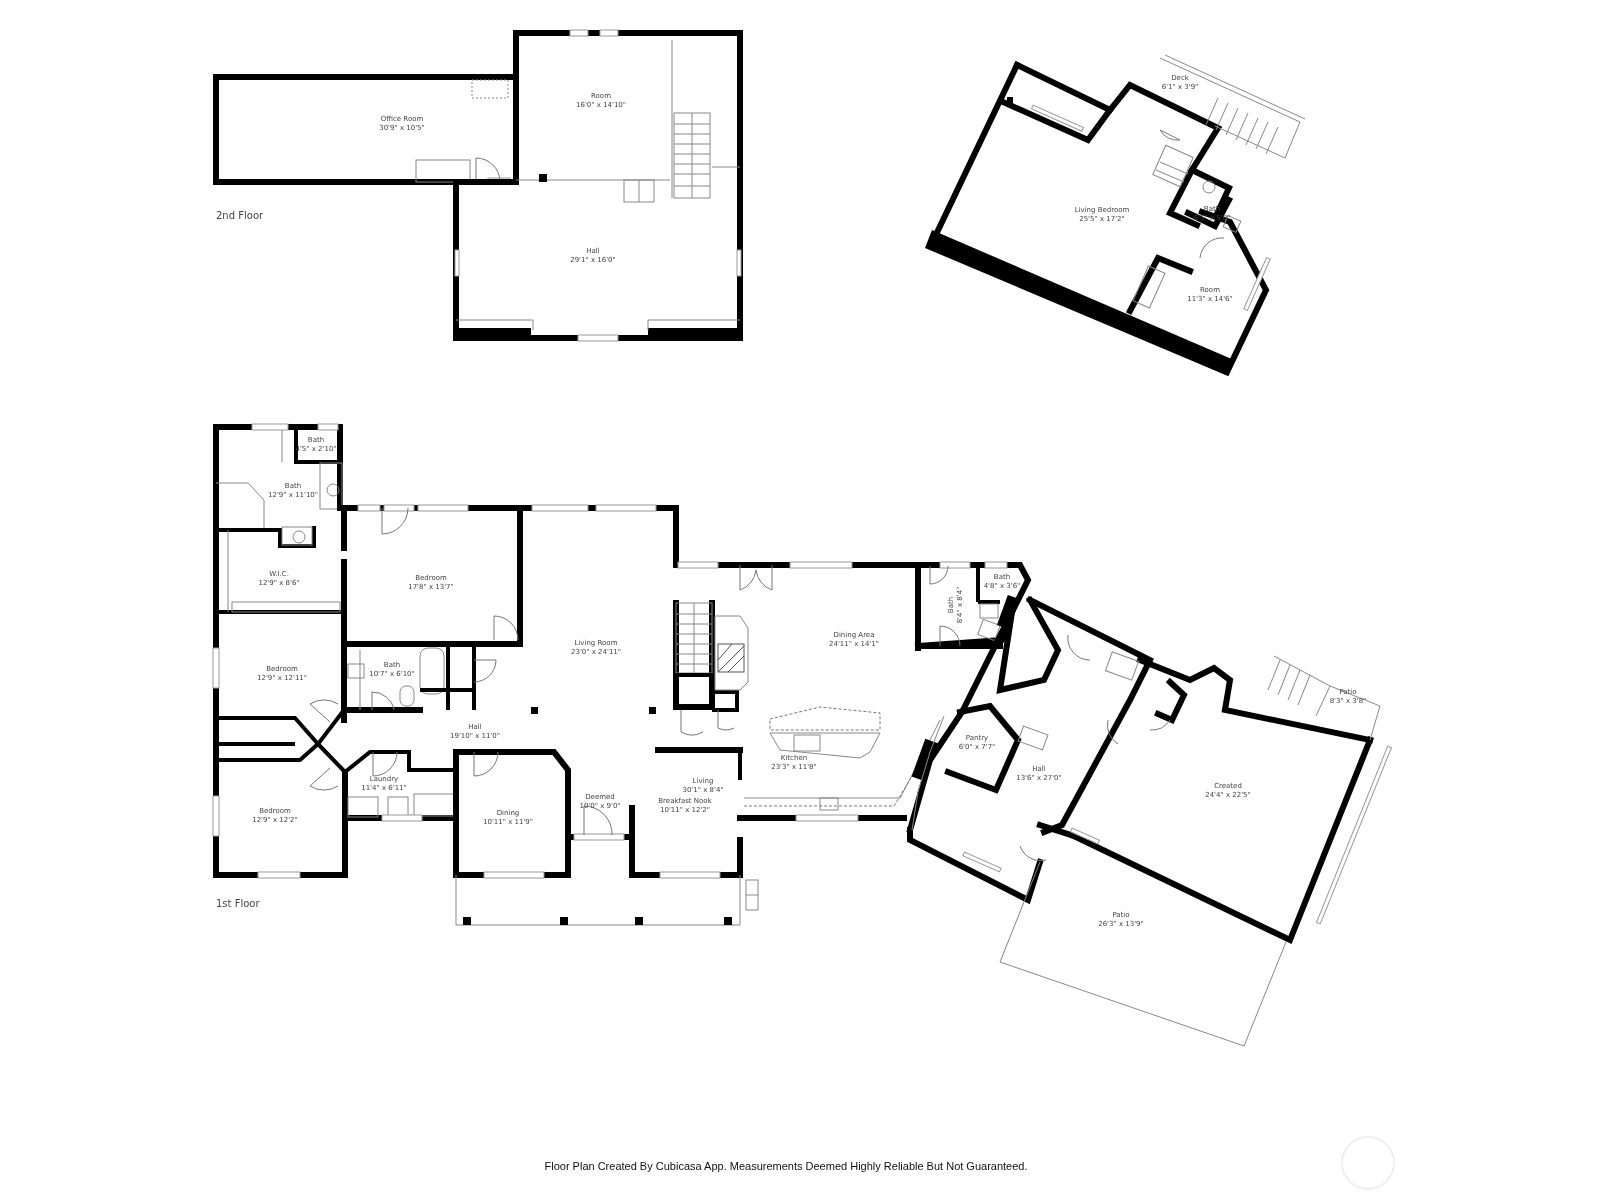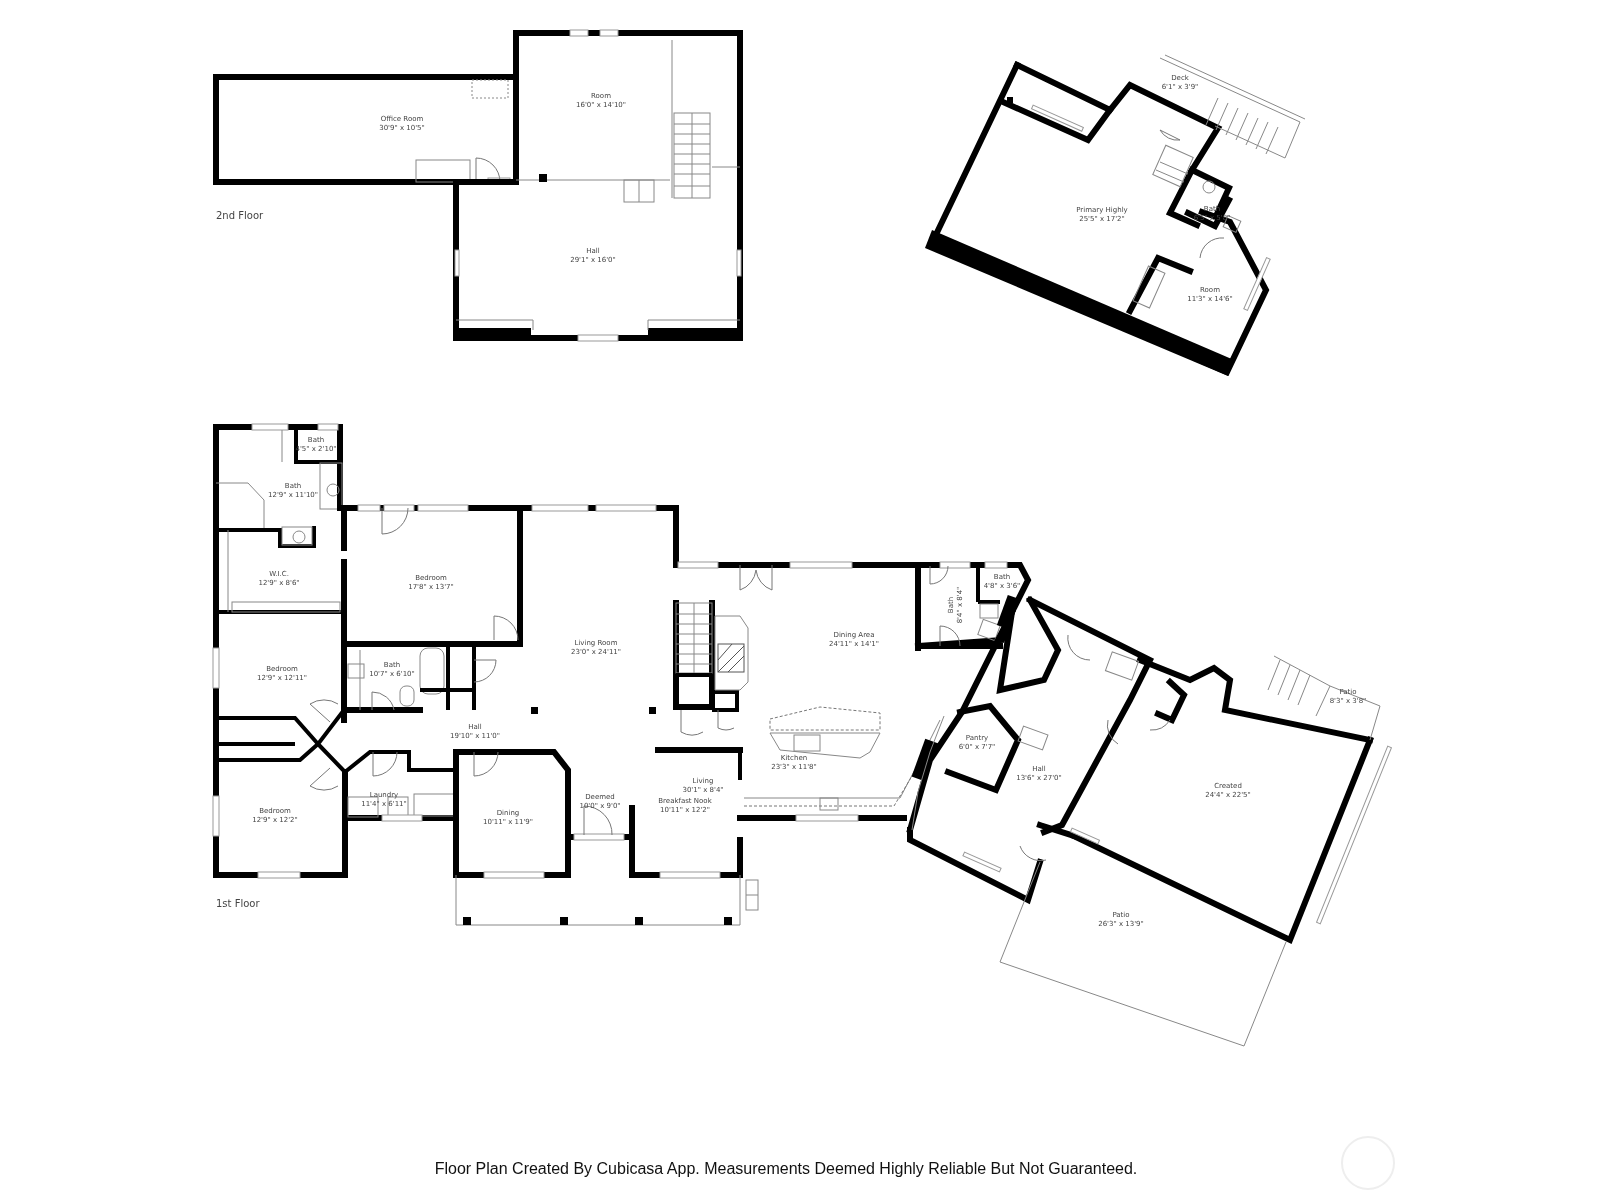--- a/index.html
+++ b/index.html
@@ -10,21 +10,21 @@
     .thinwall { stroke: #000; stroke-width: 4; fill: none; }
     .fix { stroke: #888; stroke-width: 1; fill: none; }
     .win { stroke: #999; stroke-width: 1; fill: #fff; }
     .door { stroke: #777; stroke-width: 1; fill: none; }
     .dash { stroke: #777; stroke-width: 1; fill: none; stroke-dasharray: 3 2; }
     .lbl { position: absolute; text-align: center; font-size: 7px; line-height: 9px;
            white-space: nowrap; transform: translate(-50%, -50%); color: #444; }
     .lbl span { display: block; }
     .floorlbl { position: absolute; font-size: 10px; color: #444; }
     .footer { position: absolute; left: 0; width: 1600px; top: 1160px; text-align: center;
-              font-family: "Liberation Sans", sans-serif; font-size: 16px; color: #111; }
+              font-family: "Liberation Sans", sans-serif; font-size: 11px; color: #111; }
     .footer span { position: relative; left: -14px; }
     .logo { position: absolute; left: 1341px; top: 1136px; width: 50px; height: 50px;
             border: 2px solid #eeeeee; border-radius: 50%; }
   </style>
 </head>
 <body>
 
 <svg class="plan" viewBox="0 0 1600 1200">
 
   <g>
@@ -284,21 +284,21 @@
 <div class="lbl" style="left:593px;top:256px">
   <span>Hall</span>
     <span>29'1" x 16'0"</span>
 </div>
 
 <div class="lbl" style="left:1180px;top:83px">
   <span>Deck</span>
     <span>6'1" x 3'9"</span>
 </div>
 <div class="lbl" style="left:1102px;top:215px">
-  <span>Primary Highly</span>
+  <span>Living Bedroom</span>
     <span>25'5" x 17'2"</span>
 </div>
 <div class="lbl" style="left:1212px;top:214px">
   <span>Bath</span>
     <span>6'5" x 5'8"</span>
 </div>
 <div class="lbl" style="left:1210px;top:295px">
   <span>Room</span>
     <span>11'3" x 14'6"</span>
 </div>
@@ -346,21 +346,21 @@
     <span>8'4" x 8'4"</span>
 </div>
 <div class="lbl" style="left:1002px;top:582px">
   <span>Bath</span>
     <span>4'8" x 3'6"</span>
 </div>
 <div class="lbl" style="left:794px;top:763px">
   <span>Kitchen</span>
     <span>23'3" x 11'8"</span>
 </div>
-<div class="lbl" style="left:384px;top:800px">
+<div class="lbl" style="left:384px;top:784px">
   <span>Laundry</span>
     <span>11'4" x 6'11"</span>
 </div>
 <div class="lbl" style="left:275px;top:816px">
   <span>Bedroom</span>
     <span>12'9" x 12'2"</span>
 </div>
 <div class="lbl" style="left:508px;top:818px">
   <span>Dining</span>
     <span>10'11" x 11'9"</span>

